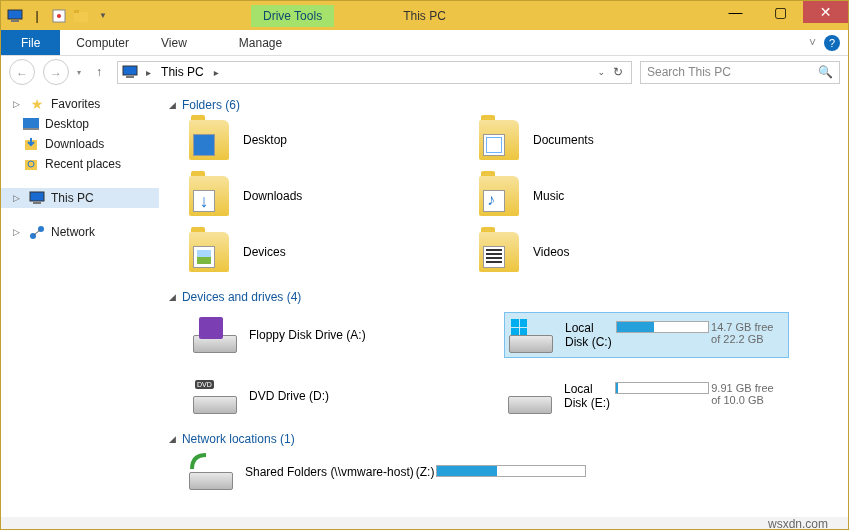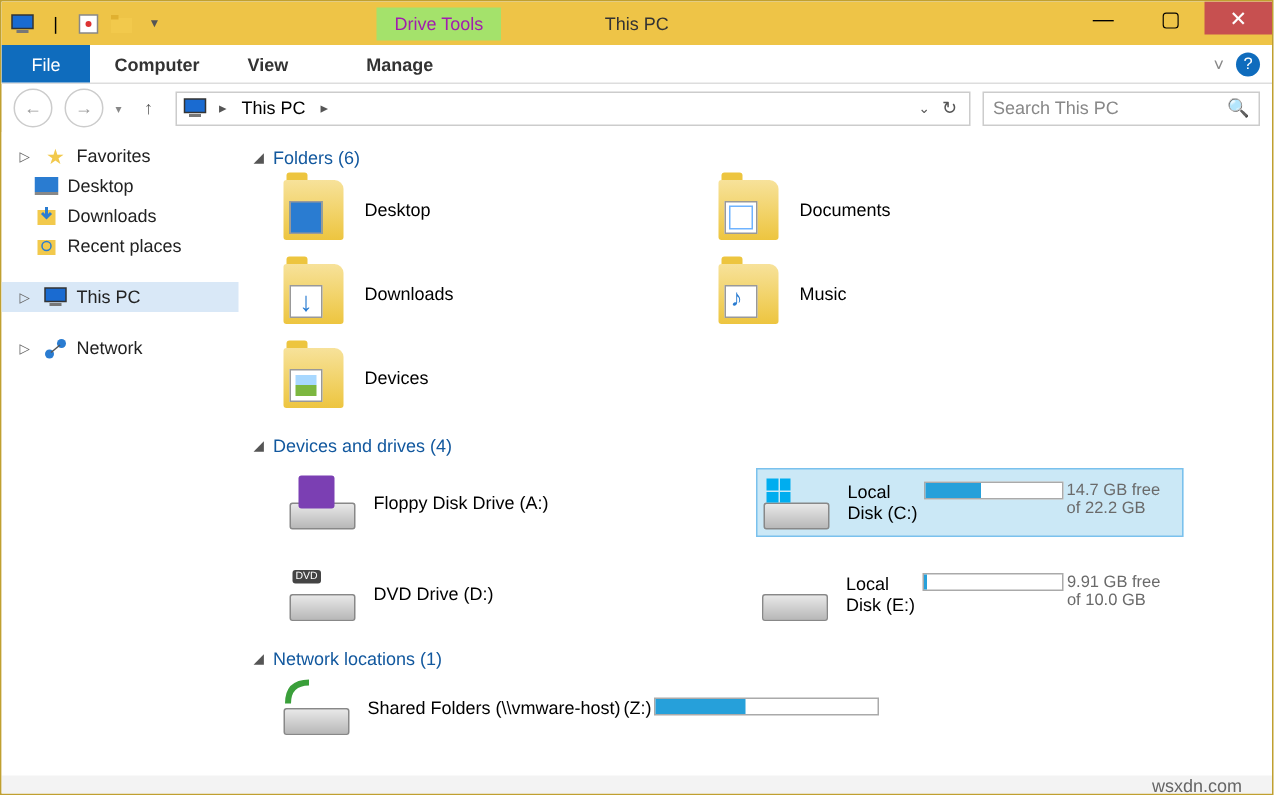--- a/index.html
+++ b/index.html
@@ -2,43 +2,43 @@
 <html><head>
 <meta charset="utf-8">
 <style>
   * { box-sizing: border-box; font-family: "Segoe UI", Arial, sans-serif; font-size: 12px; }
   body { margin: 0; background: #fff; width: 849px; height: 530px; overflow: hidden; border: 1px solid #c0a030; }
   
   
   .titlebar { height: 29px; background: #eec447; display: flex; align-items: center; position: relative; }
   .qat { display: flex; gap: 6px; padding: 0 6px; align-items: center; }
   .qat-icon { width: 16px; height: 16px; display: flex; align-items: center; justify-content: center; }
-  .drive-tools { background: #a4e26b; padding: 4px 12px; margin-left: 134px; color: #a21caf; }
+  .drive-tools { background: #a4e26b; padding: 4px 12px; margin-left: 134px; color: #0c4a6e; }
   .title-text { position: absolute; left: 50%; transform: translateX(-50%); color: #333; }
   .window-controls { margin-left: auto; display: flex; height: 100%; }
   .wc-btn { width: 45px; height: 22px; display: flex; align-items: center; justify-content: center; font-size: 14px; }
   .wc-close { background: #c75050; color: #fff; }
   
   
   .ribbon { height: 26px; background: #fff; display: flex; align-items: stretch; border-bottom: 1px solid #ddd; position: relative; }
   .file-tab { background: #0f6cbd; color: #fff; padding: 4px 20px; display: flex; align-items: center; }
-  .tab { padding: 4px 16px; color: #333; display: flex; align-items: center; font-weight: bold; }
+  .tab { padding: 4px 16px; color: #333; display: flex; align-items: center; }
   .ribbon-right { margin-left: auto; display: flex; align-items: center; padding-right: 8px; gap: 8px; }
   .help-icon { width: 16px; height: 16px; border-radius: 50%; background: #0f6cbd; color: #fff; display: flex; align-items: center; justify-content: center; font-size: 11px; }
   
   
   .addr-row { height: 32px; display: flex; align-items: center; padding: 3px 8px; gap: 8px; }
   .nav-btn { width: 26px; height: 26px; border: 1px solid #ccc; border-radius: 50%; display: flex; align-items: center; justify-content: center; color: #999; }
   .up-btn { width: 20px; height: 20px; display: flex; align-items: center; justify-content: center; color: #555; }
   .addr-bar { flex: 1; height: 23px; border: 1px solid #ccc; display: flex; align-items: center; padding: 0 4px; gap: 4px; }
   .addr-icon { width: 16px; height: 16px; }
   .crumb { padding: 0 2px; }
   .crumb-arrow { padding: 0 4px; color: #555; font-size: 10px; }
   .addr-end { margin-left: auto; display: flex; align-items: center; gap: 8px; color: #555; padding-right: 4px; }
-  .search-box { width: 185px; height: 23px; border: 1px solid #ccc; display: flex; align-items: center; padding: 0 6px; color: #888; }
+  .search-box { width: 200px; height: 23px; border: 1px solid #ccc; display: flex; align-items: center; padding: 0 6px; color: #888; }
   .search-box .mag { margin-left: auto; }
   
   
   .body { display: flex; height: calc(100% - 29px - 24px - 32px - 14px); background: #fff; }
   
   
   .navpane { width: 158px; padding: 6px 0; }
   .nav-group { margin-bottom: 14px; }
   .nav-item { display: flex; align-items: center; gap: 6px; padding: 2px 8px 2px 22px; color: #222; }
   .nav-item.header { padding-left: 12px; }
@@ -262,20 +262,28 @@
         <span>Music</span>
       </div>
       <div class="folder-item">
         <div class="folder-icon">
             <div class="folder-tab"></div>
             <div class="folder-back"></div>
             <div class="folder-inset pic"></div>
           </div>
         <span>Devices</span>
       </div>
+      <div class="folder-item">
+        <div class="folder-icon">
+            <div class="folder-tab"></div>
+            <div class="folder-back"></div>
+            <div class="folder-inset vid"></div>
+          </div>
+        <span>Videos</span>
+      </div>
     </div>
 
     <div class="section-header" style="margin-top:18px;">
       <span class="exp">◢</span>
       <span>Devices and drives (4)</span>
     </div>
     <div class="drives">
       <div class="drive-item">
         <div class="drive-icon">
             <div class="hdd"></div>

